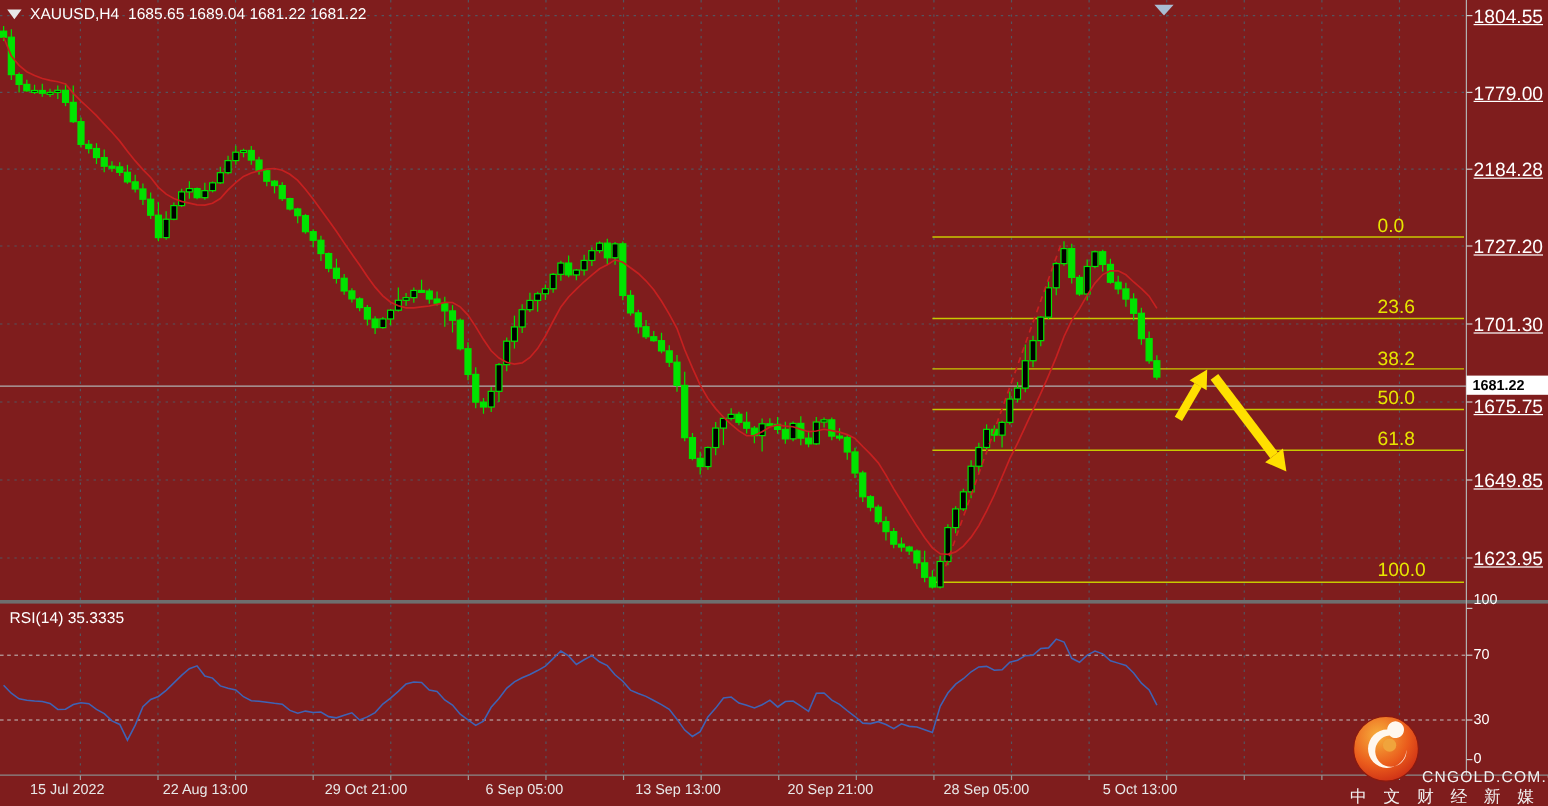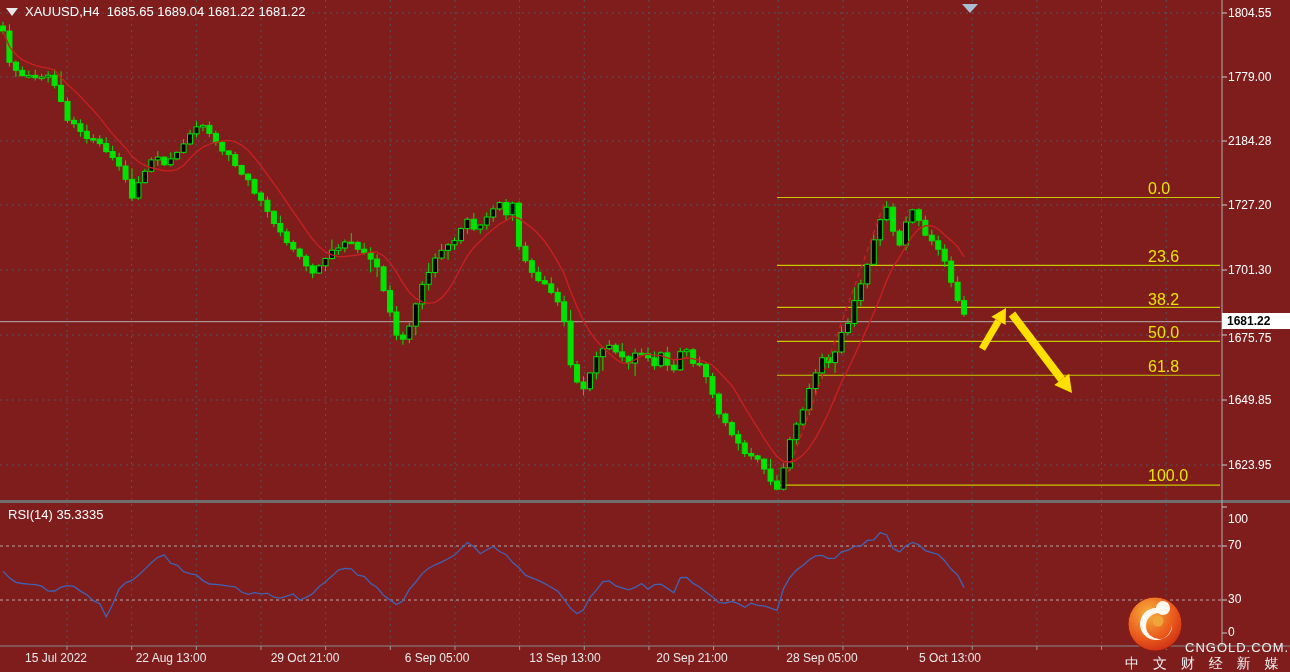--- a/index.html
+++ b/index.html
@@ -1,21 +1,21 @@
 <!DOCTYPE html>
 <html><head>
 <meta charset="utf-8">
 <style>
   html,body{margin:0;padding:0;background:#111;}
   .screen{position:relative;width:1290px;height:672px;background:#7f1d1d;overflow:hidden;
           font-family:"Liberation Sans",sans-serif;}
   #chart-svg{position:absolute;left:0;top:0;}
   .title{position:absolute;left:6px;top:4px;color:#FFFFFF;font-size:13px;white-space:pre;display:flex;align-items:center;gap:7px;}
   .tri{width:0;height:0;border-left:6px solid transparent;border-right:6px solid transparent;border-top:8px solid #E8E8E8;display:inline-block;}
-  .plabel{position:absolute;left:1228px;color:#FFFFFF;font-size:12px;}
+  .plabel{position:absolute;left:1228px;color:#FFFFFF;font-size:16px;text-decoration:underline;}
   .rlabel{position:absolute;left:1228px;color:#FFFFFF;font-size:12px;}
   .flabel{position:absolute;right:72px;width:70px;text-align:left;color:#E6E600;font-size:16px;}
   .tlabel{position:absolute;top:651px;color:#E8E8E8;font-size:12px;transform:translateX(-50%);white-space:nowrap;}
   .rsi-label{position:absolute;left:8px;top:507px;color:#FFFFFF;font-size:13px;}
   .price-tag{position:absolute;left:1222px;top:313px;width:66px;height:16px;background:#FFFFFF;color:#000000;
              font-size:12px;font-weight:bold;display:flex;align-items:center;padding-left:5px;}
   .scroll-tri{position:absolute;left:962px;top:4px;width:0;height:0;border-left:8px solid transparent;
               border-right:8px solid transparent;border-top:9px solid #A9BDD3;}
   .wm{position:absolute;left:0;top:0;width:100%;height:100%;pointer-events:none;}
   .wm-logo{position:absolute;left:1126px;top:595px;}
@@ -419,21 +419,21 @@
   <div class="plabel" style="top:134px">2184.28</div>
   <div class="plabel" style="top:198px">1727.20</div>
   <div class="plabel" style="top:263px">1701.30</div>
   <div class="plabel" style="top:331px">1675.75</div>
   <div class="plabel" style="top:393px">1649.85</div>
   <div class="plabel" style="top:458px">1623.95</div>
 
   <div class="price-tag">1681.22</div>
 
   <div class="rsi-label">RSI(14) 35.3335</div>
-  <div class="rlabel" style="top:512px">100</div>
+  <div class="rlabel" style="top:492px">100</div>
   <div class="rlabel" style="top:538px">70</div>
   <div class="rlabel" style="top:592px">30</div>
   <div class="rlabel" style="top:625px">0</div>
 
   <div class="flabel" style="top:180px">0.0</div>
   <div class="flabel" style="top:248px">23.6</div>
   <div class="flabel" style="top:291px">38.2</div>
   <div class="flabel" style="top:324px">50.0</div>
   <div class="flabel" style="top:358px">61.8</div>
   <div class="flabel" style="top:467px">100.0</div>

